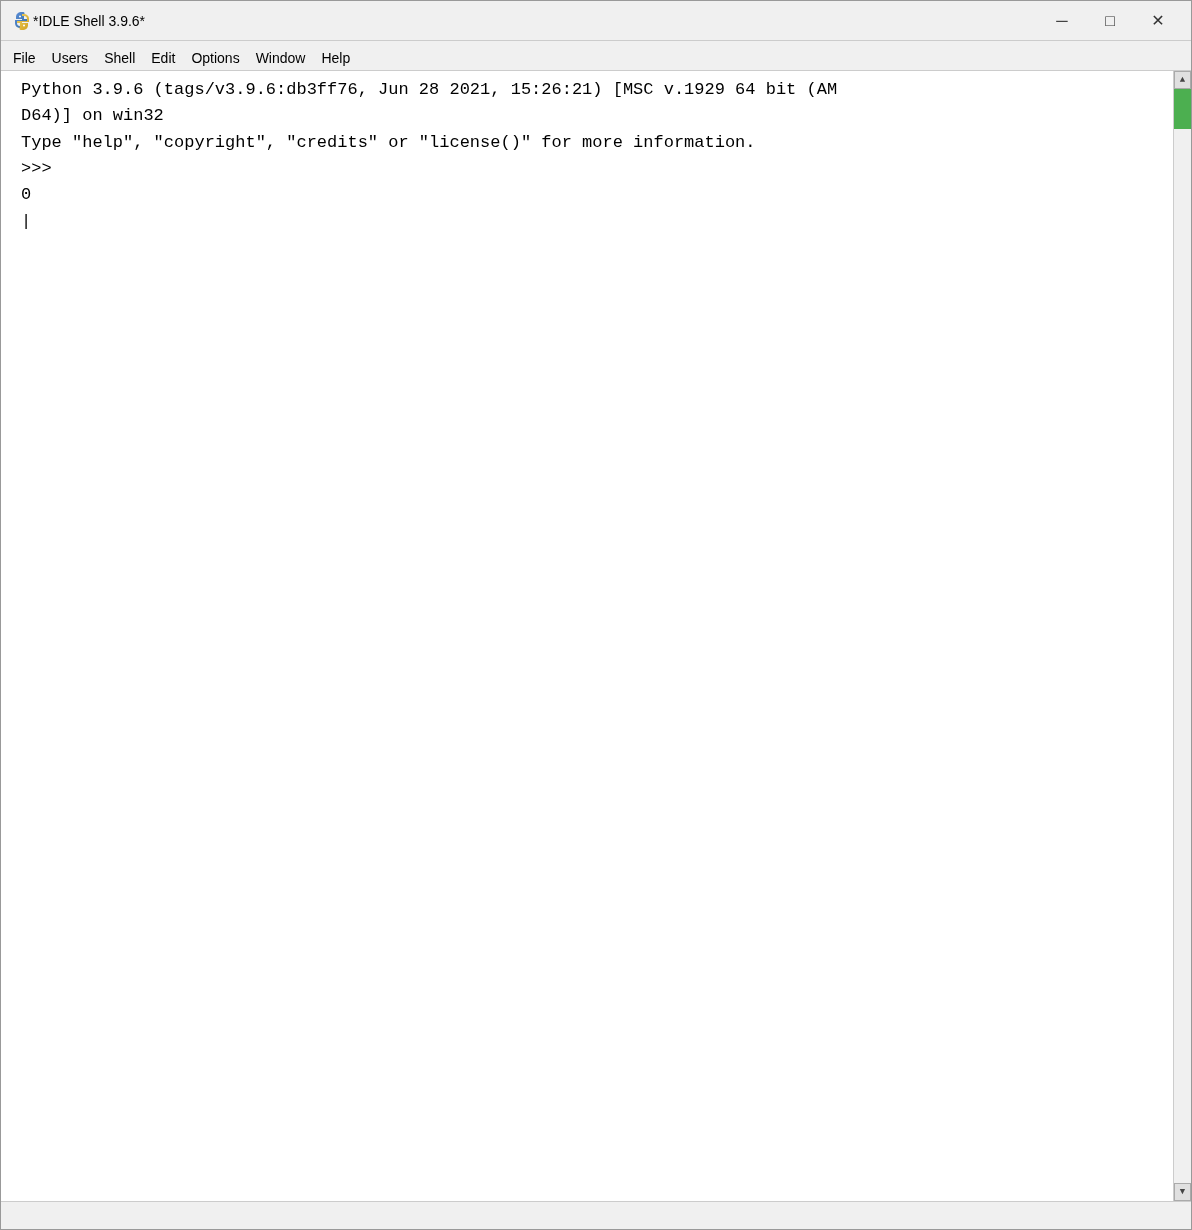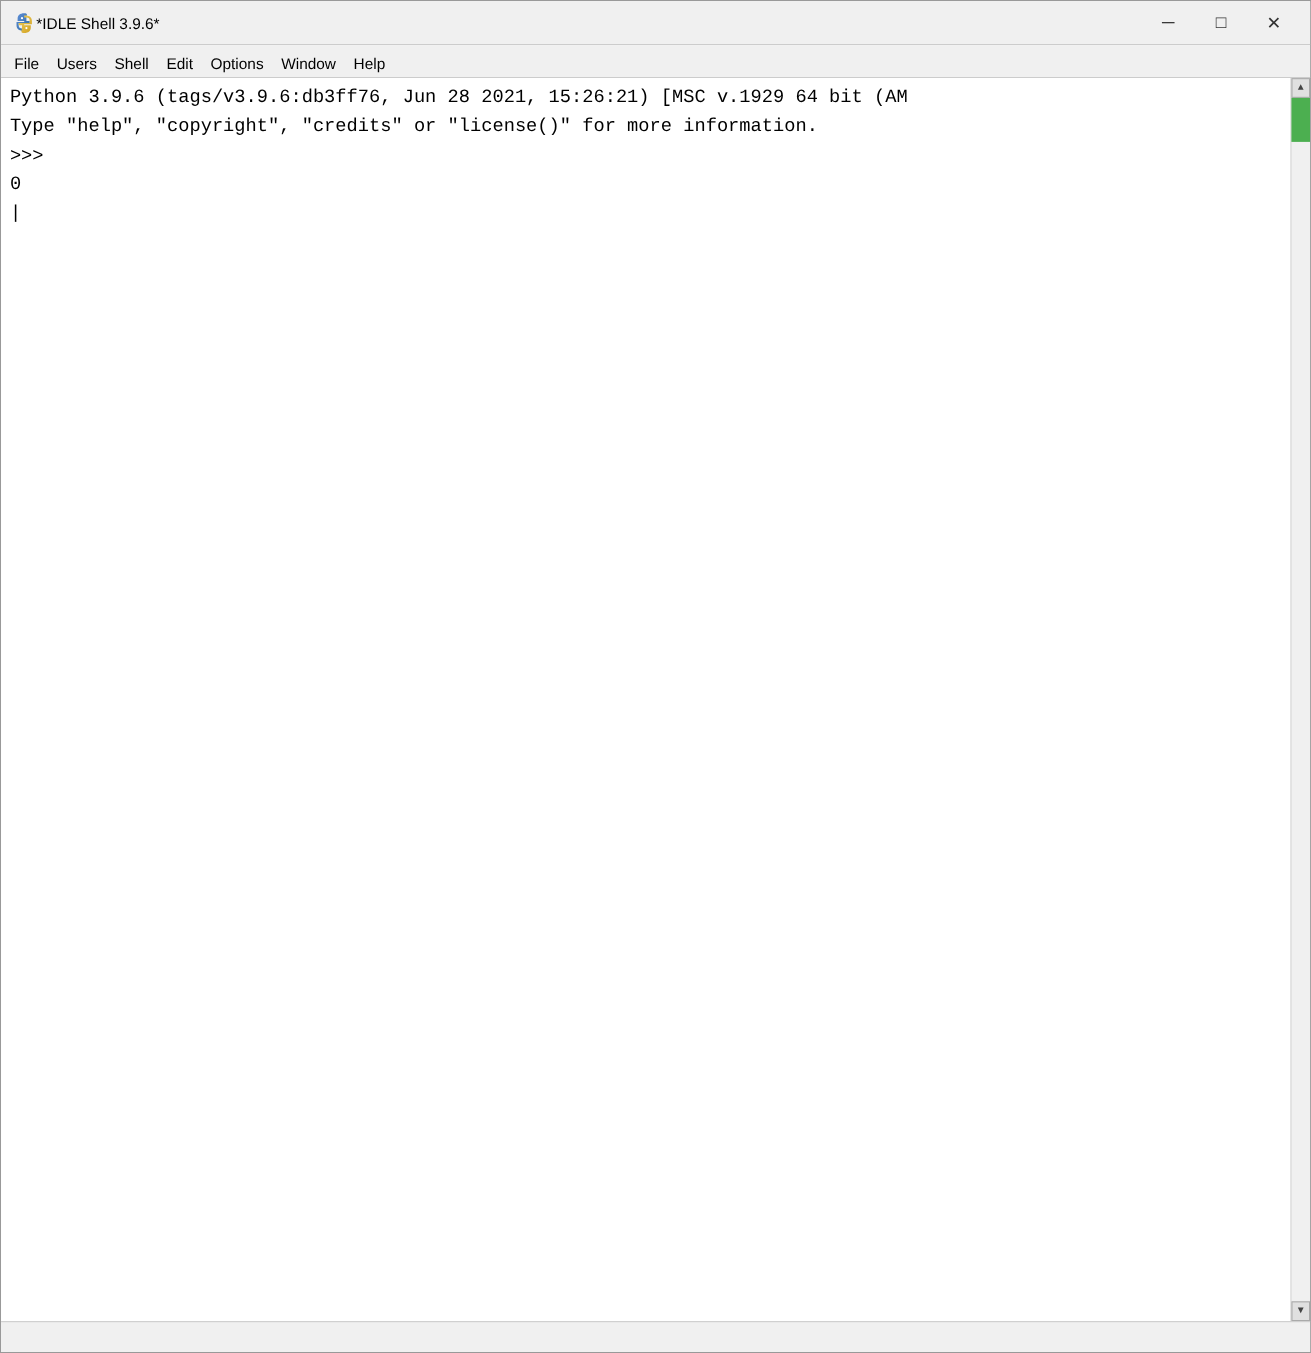--- a/index.html
+++ b/index.html
@@ -86,21 +86,21 @@
     
     .shell-container {
       display: flex;
       flex: 1;
       overflow: hidden;
     }
 
     .shell-content {
       flex: 1;
       background: #ffffff;
-      padding: 6px 8px;
+      padding: 6px 20px;
       overflow: hidden;
       font-family: 'Courier New', Courier, monospace;
       font-size: 17px;
       line-height: 1.55;
       color: #000000;
       position: relative;
     }
 
     .line-black {
       color: #000000;
@@ -227,20 +227,21 @@
     <span class="menu-item">Shell</span>
     <span class="menu-item">Edit</span>
     <span class="menu-item">Options</span>
     <span class="menu-item">Window</span>
     <span class="menu-item">Help</span>
   </div>
 
   <div class="shell-container">
     <div class="shell-content">
       <div class="line-black">Python 3.9.6 (tags/v3.9.6:db3ff76, Jun 28 2021, 15:26:21) [MSC v.1929 64 bit (AM</div>
+      <div class="line-black">D64)] on win32</div>
       <div class="line-black">Type "help", "copyright", "credits" or "license()" for more information.</div>
       <div class="line-blue prompt">&gt;&gt;&gt;</div>
       <div class="number-line">0</div>
       <div class="line-blue prompt">|</div>
     </div>
 
     <div class="scrollbar-track">
       <div class="scrollbar-btn">▲</div>
       <div class="scrollbar-thumb-area">
         <div class="scrollbar-thumb"></div>

